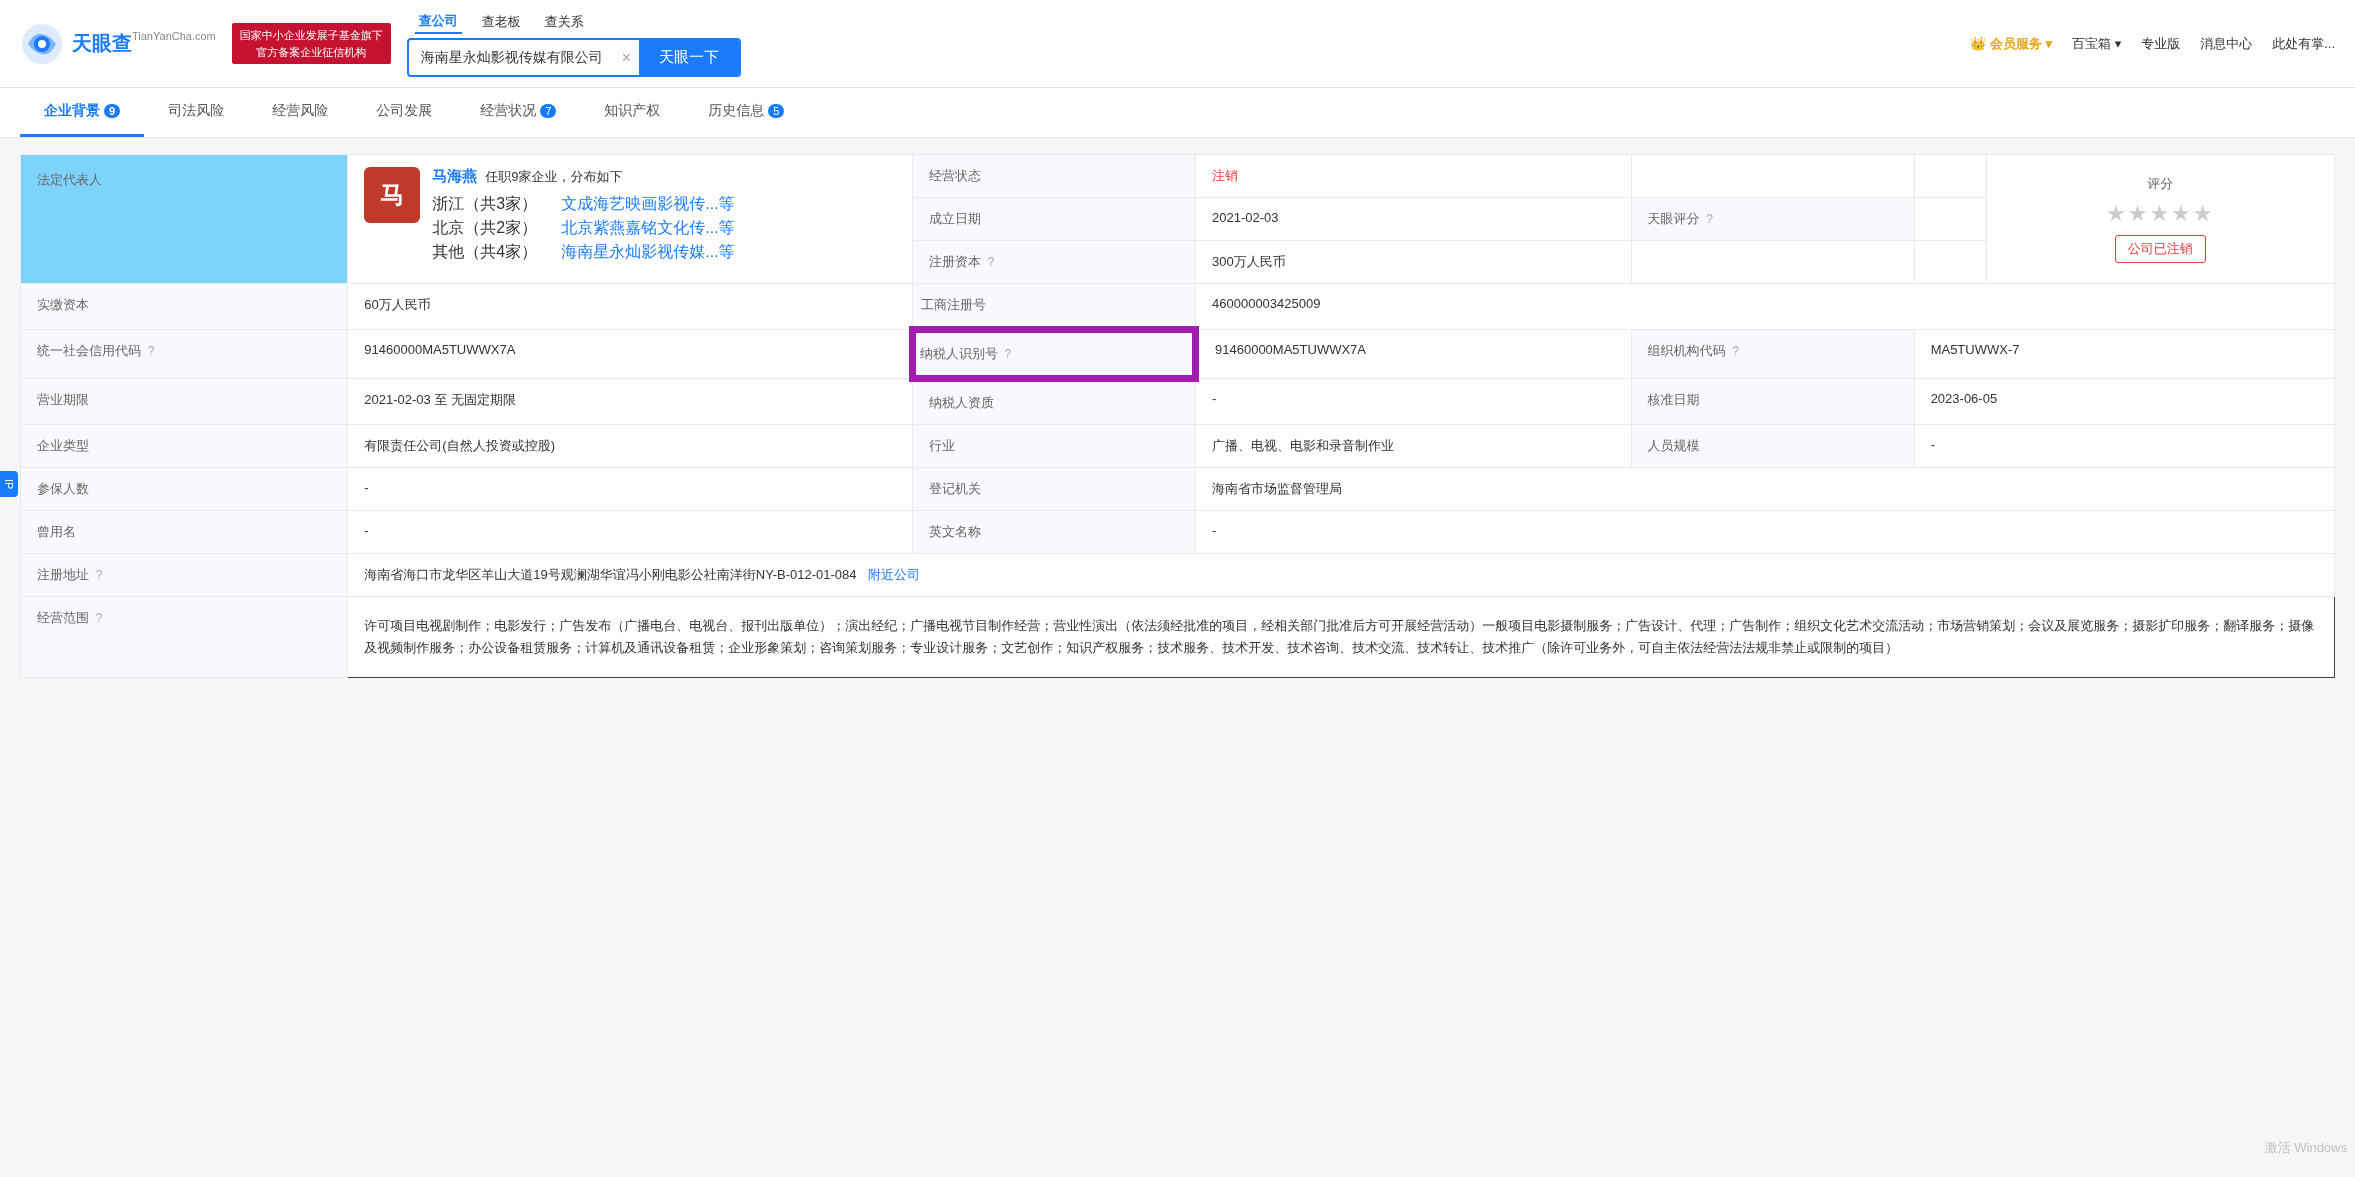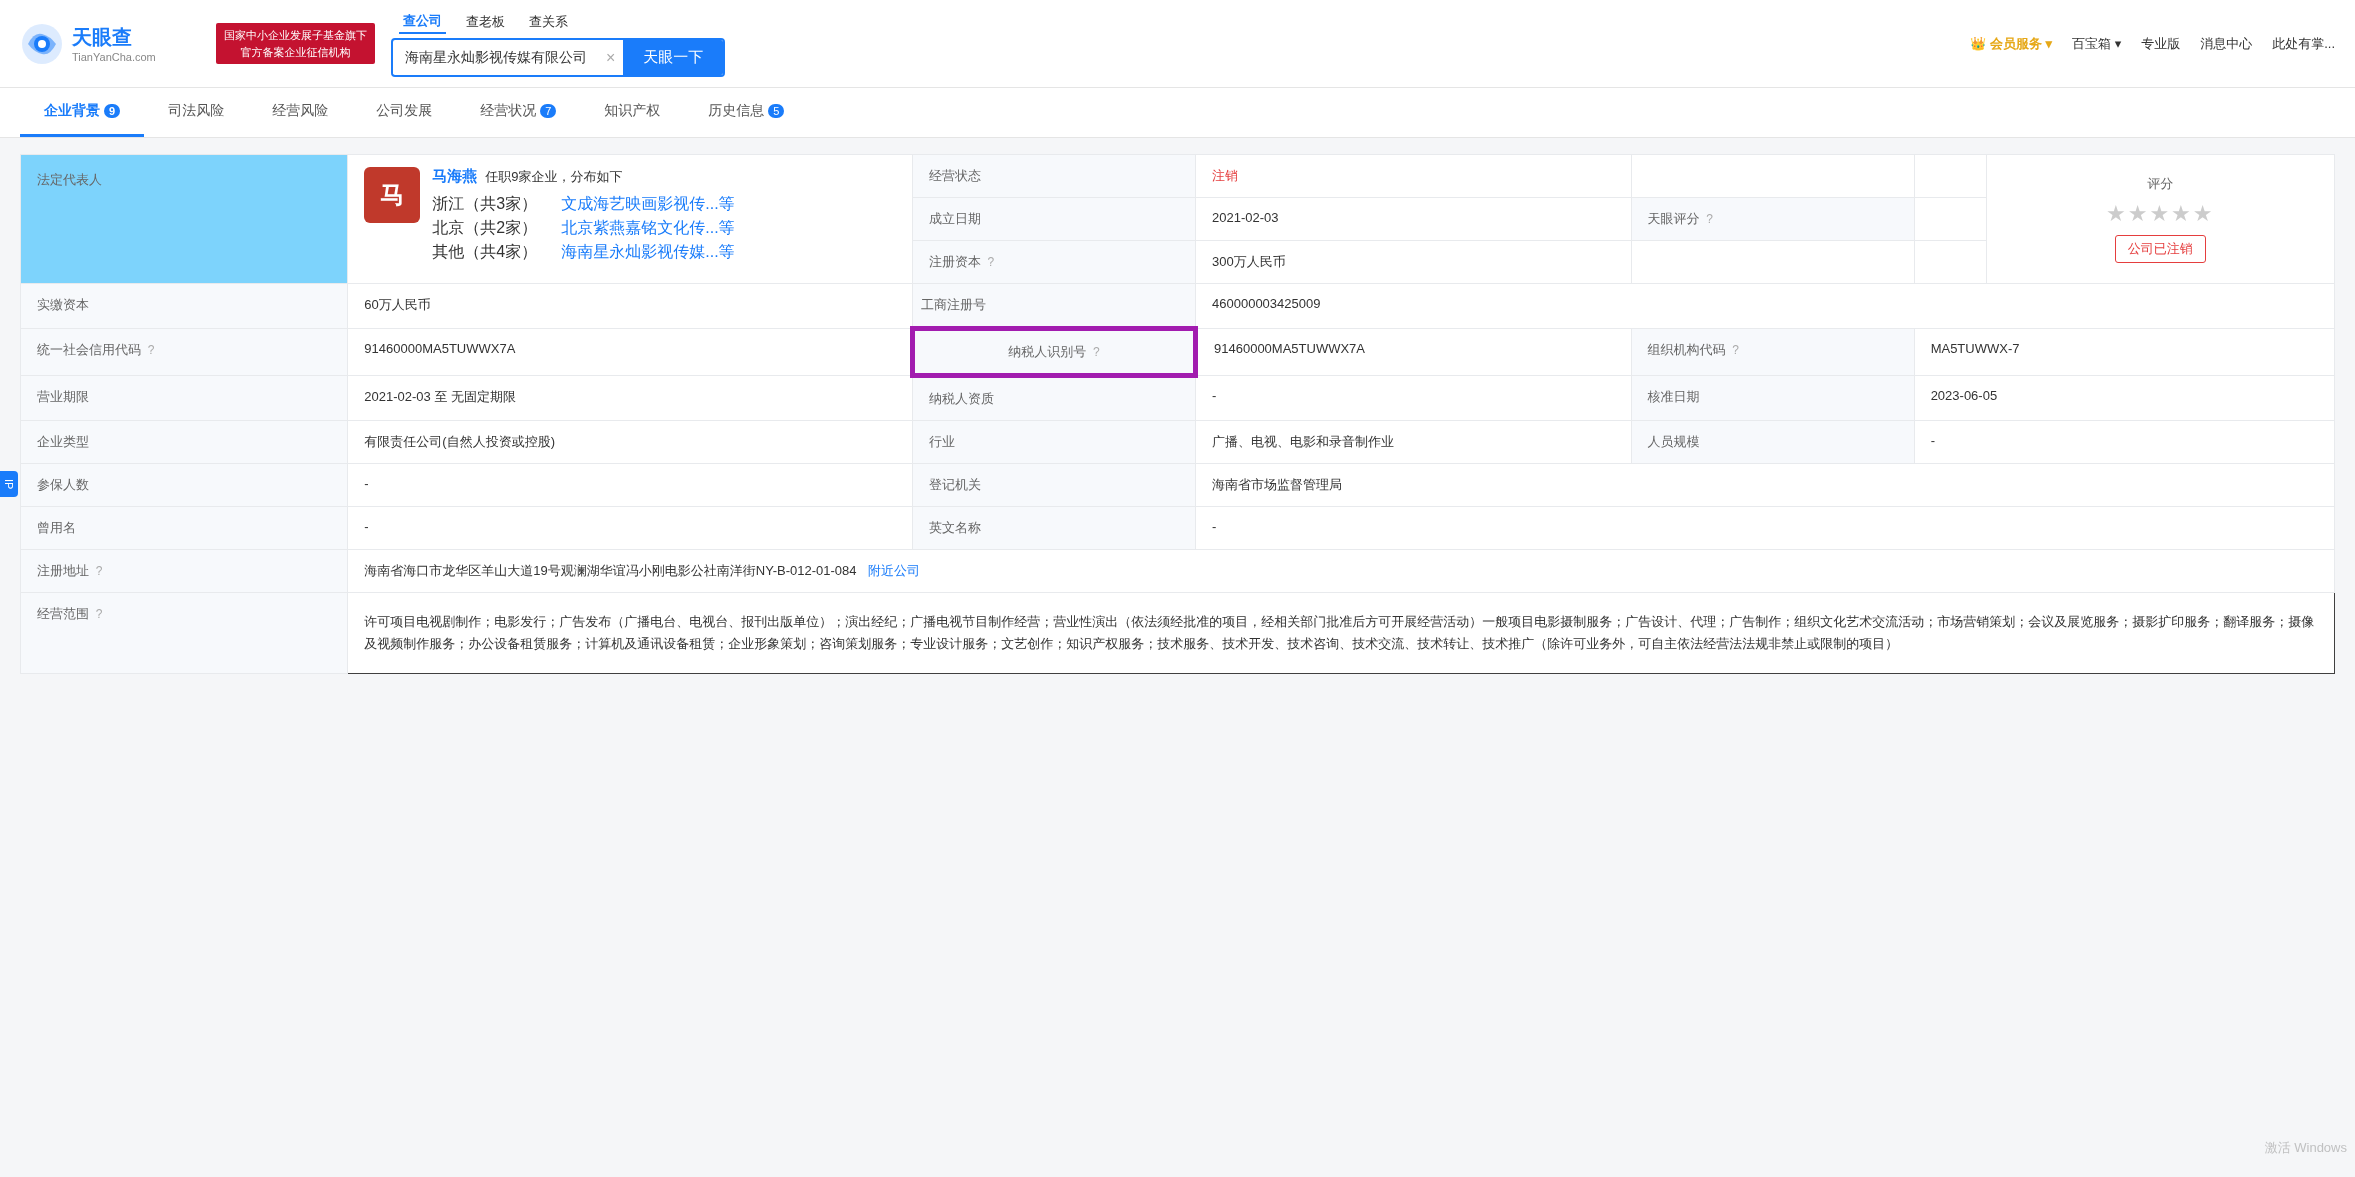--- a/index.html
+++ b/index.html
@@ -19,21 +19,21 @@
       align-items: center;
       gap: 8px;
       min-width: 180px;
     }
     .logo-icon {
       width: 44px;
       height: 44px;
     }
     .logo-text {
       display: flex;
-      flex-direction: column;
+      flex-direction: row;
     }
     .logo-cn {
       font-size: 20px;
       font-weight: bold;
       color: #1a7cfa;
     }
     .logo-en {
       font-size: 11px;
       color: #888;
     }
@@ -445,21 +445,21 @@
       <td class="field-label" style="background:#f7f9fc; color:#666; padding:12px 8px; border:1px solid #e8eaed; width:120px;">工商注册号</td>
       <td style="padding:12px 16px; border:1px solid #e8eaed;" colspan="4">460000003425009</td>
     </tr>
 
     <tr>
       <td class="field-label" style="background:#f7f9fc; color:#666; padding:12px 16px; border:1px solid #e8eaed;">
         <span>统一社会信用代码</span>
         <span class="help-icon">?</span>
       </td>
       <td style="padding:12px 16px; border:1px solid #e8eaed;">91460000MA5TUWWX7A</td>
-      <td class="field-label" style="background:#f7f9fc; color:#666; padding:12px 4px; border:5px solid #a21caf;text-align:center;">
+      <td class="field-label" style="background:#f7f9fc; color:#666; padding:12px 4px; border:7px solid #a21caf;">
         <span>纳税人识别号</span>
         <span class="help-icon">?</span>
       </td>
       <td style="padding:12px 16px; border:1px solid #e8eaed;">91460000MA5TUWWX7A</td>
       <td class="field-label" style="background:#f7f9fc; color:#666; padding:12px 16px; border:1px solid #e8eaed;">
         <span>组织机构代码</span>
         <span class="help-icon">?</span>
       </td>
       <td style="padding:12px 16px; border:1px solid #e8eaed;" colspan="2">MA5TUWWX-7</td>
     </tr>

